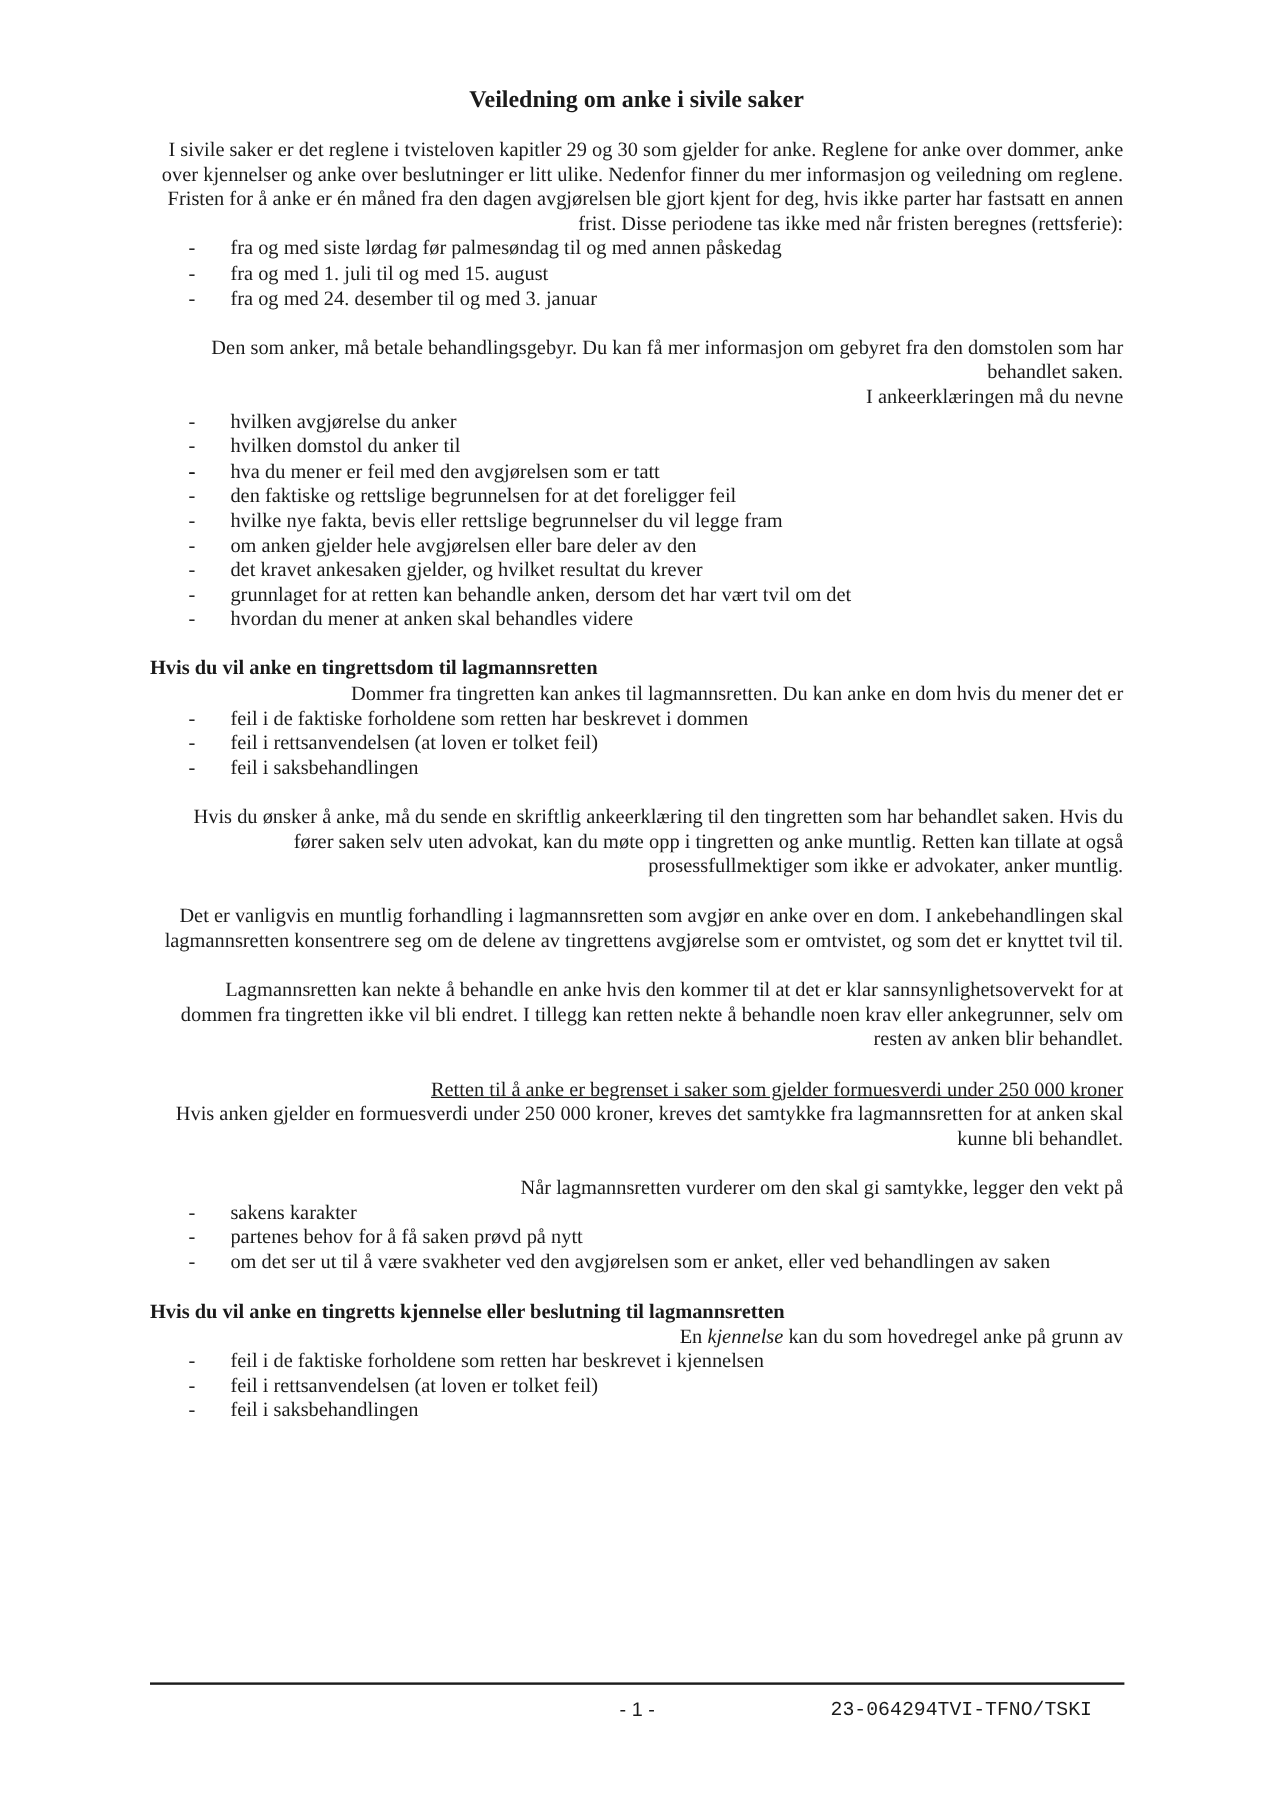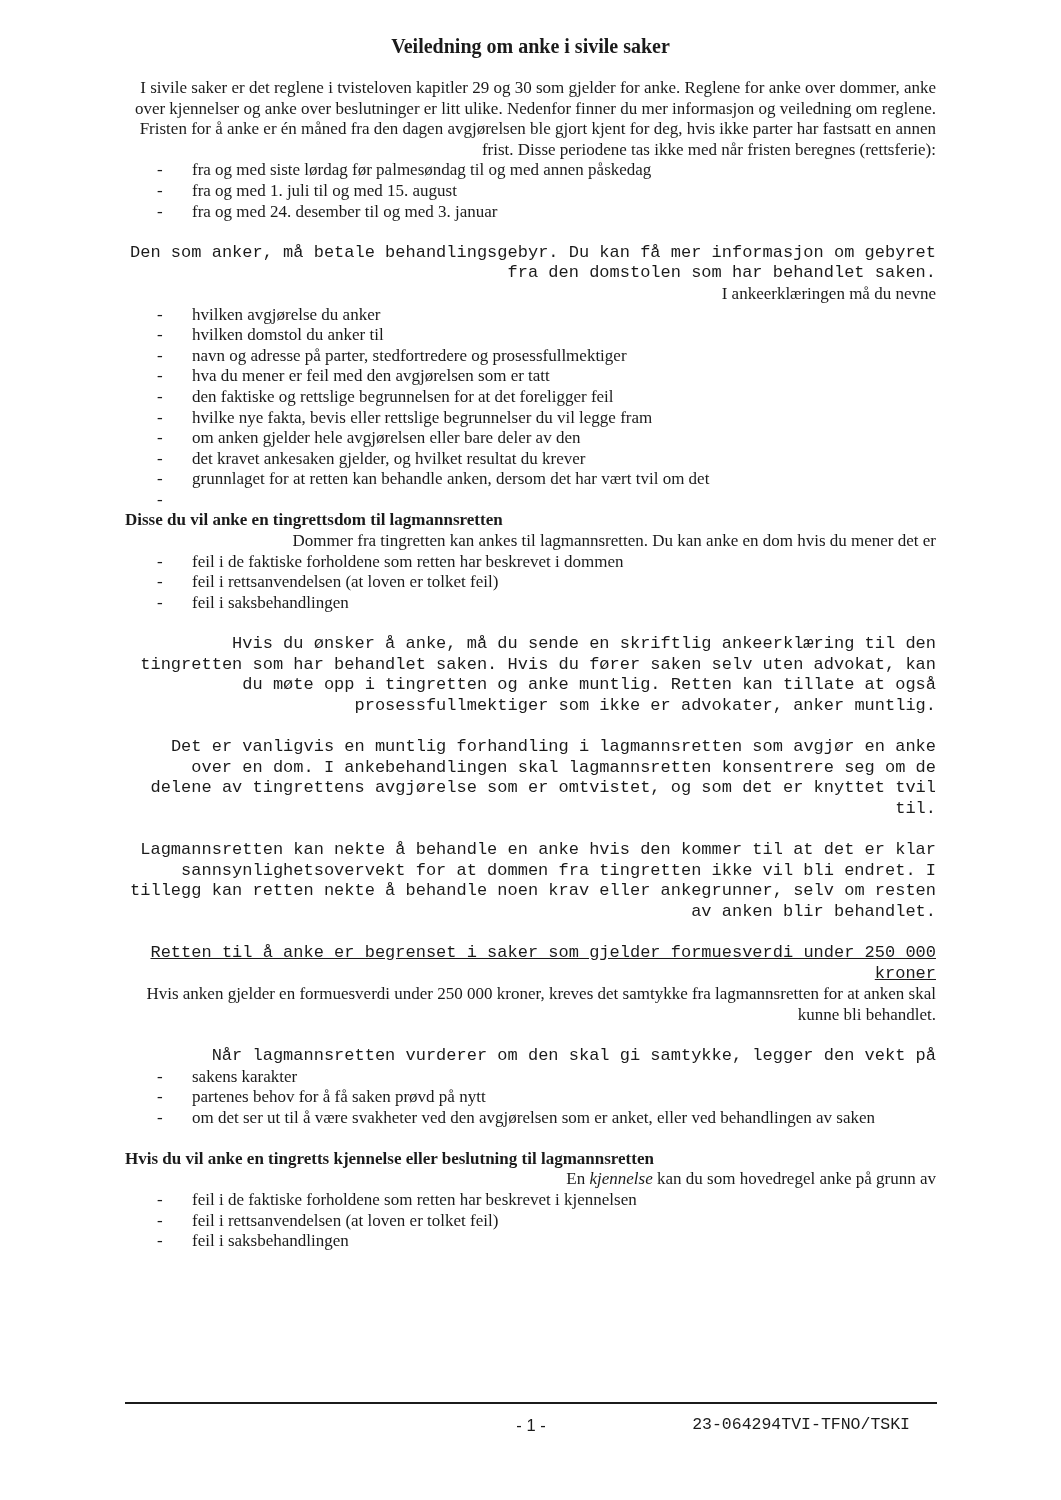--- a/index.html
+++ b/index.html
@@ -2,21 +2,21 @@
 <html lang="no"><head>
 <meta charset="utf-8">
 <style>
   html, body { margin: 0; padding: 0; background: #ffffff; }
 
   .page {
     position: relative;
     width: 1061px;
     height: 1500px;
     box-sizing: border-box;
-    padding: 35px 125px 0 125px;
+    padding: 72px 125px 0 125px;
     background: #ffffff;
     color: #1b1b1b;
     font-family: "Liberation Serif", "DejaVu Serif", serif;
     font-size: 17px;
     line-height: 20.6px;
     overflow: hidden;
   }
 
   h1.doc-title {
     font-size: 20px;
@@ -27,21 +27,21 @@
   }
 
   h2.sec-heading {
     font-size: 17px;
     line-height: 20.6px;
     font-weight: bold;
     margin: 20.6px 0 0 0;
   }
 
   p { margin: 0; text-align: right; }
-  p.sp { margin-top: 20.6px; font-family: Liberation Mono, monospace; }
+  p.sp { margin-top: 20.6px; }
   p.underline-head { text-decoration: underline; }
 
   ul.dash-list {
     margin: 0;
     padding: 0;
     list-style: none;
   }
   ul.dash-list li {
     position: relative;
     padding-left: 67px;
@@ -95,31 +95,31 @@
       <li><span class="marker">-</span><span>fra og med siste lørdag før palmesøndag til og med annen påskedag</span></li>
       <li><span class="marker">-</span><span>fra og med 1. juli til og med 15. august</span></li>
       <li><span class="marker">-</span><span>fra og med 24. desember til og med 3. januar</span></li>
     </ul>
   <p class="sp">Den som anker, må betale behandlingsgebyr. Du kan få mer informasjon om gebyret fra den domstolen som har behandlet saken.</p>
 
   <p>I ankeerklæringen må du nevne</p>
   <ul class="dash-list">
       <li><span class="marker">-</span><span>hvilken avgjørelse du anker</span></li>
       <li><span class="marker">-</span><span>hvilken domstol du anker til</span></li>
-      <li><span class="marker">-</span><span>navn og adresse på parter, stedfortredere og prosessfullmektiger</span></li>
+      <li><span class="marker">-</span></li>
       <li><span class="marker">-</span><span>hva du mener er feil med den avgjørelsen som er tatt</span></li>
       <li><span class="marker">-</span><span>den faktiske og rettslige begrunnelsen for at det foreligger feil</span></li>
       <li><span class="marker">-</span><span>hvilke nye fakta, bevis eller rettslige begrunnelser du vil legge fram</span></li>
       <li><span class="marker">-</span><span>om anken gjelder hele avgjørelsen eller bare deler av den</span></li>
       <li><span class="marker">-</span><span>det kravet ankesaken gjelder, og hvilket resultat du krever</span></li>
       <li><span class="marker">-</span><span>grunnlaget for at retten kan behandle anken, dersom det har vært tvil om det</span></li>
-      <li><span class="marker">-</span></li>
+      <li><span class="marker">-</span><span>hvordan du mener at anken skal behandles videre</span></li>
     </ul>
 
-  <h2 class="sec-heading">Disse du vil anke en tingrettsdom til lagmannsretten</h2>
+  <h2 class="sec-heading">Hvis du vil anke en tingrettsdom til lagmannsretten</h2>
   <p>Dommer fra tingretten kan ankes til lagmannsretten. Du kan anke en dom hvis du mener det er</p>
   <ul class="dash-list">
       <li><span class="marker">-</span><span>feil i de faktiske forholdene som retten har beskrevet i dommen</span></li>
       <li><span class="marker">-</span><span>feil i rettsanvendelsen (at loven er tolket feil)</span></li>
       <li><span class="marker">-</span><span>feil i saksbehandlingen</span></li>
     </ul>
   <p class="sp">Hvis du ønsker å anke, må du sende en skriftlig ankeerklæring til den tingretten som har behandlet saken. Hvis du fører saken selv uten advokat, kan du møte opp i tingretten og anke muntlig. Retten kan tillate at også prosessfullmektiger som ikke er advokater, anker muntlig.</p>
   <p class="sp">Det er vanligvis en muntlig forhandling i lagmannsretten som avgjør en anke over en dom. I ankebehandlingen skal lagmannsretten konsentrere seg om de delene av tingrettens avgjørelse som er omtvistet, og som det er knyttet tvil til.</p>
   <p class="sp">Lagmannsretten kan nekte å behandle en anke hvis den kommer til at det er klar sannsynlighetsovervekt for at dommen fra tingretten ikke vil bli endret. I tillegg kan retten nekte å behandle noen krav eller ankegrunner, selv om resten av anken blir behandlet.</p>
   <p class="sp underline-head">Retten til å anke er begrenset i saker som gjelder formuesverdi under 250 000 kroner</p>

